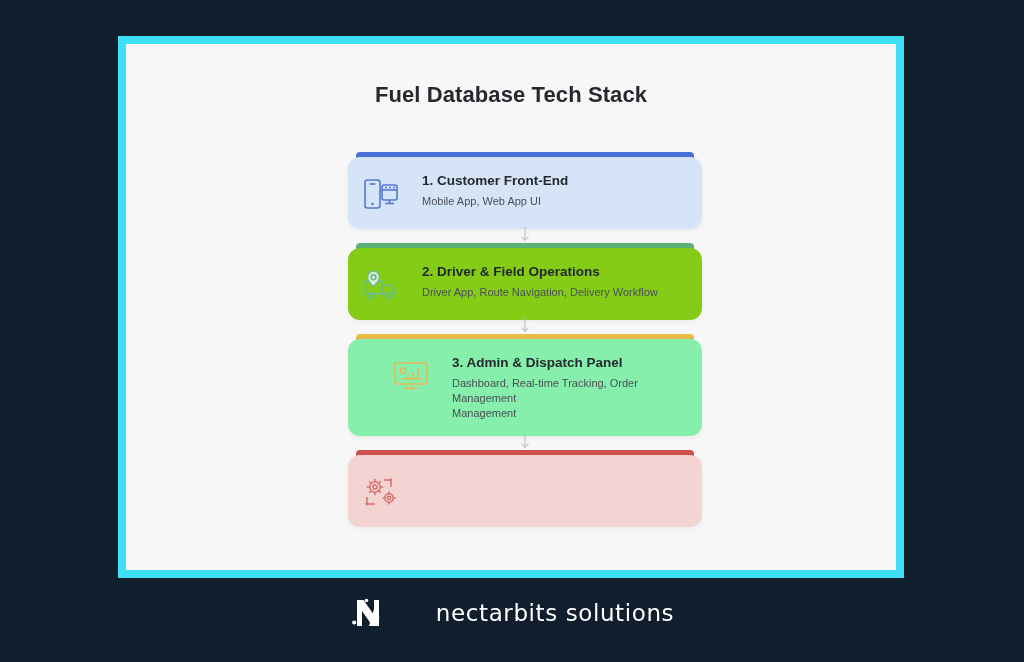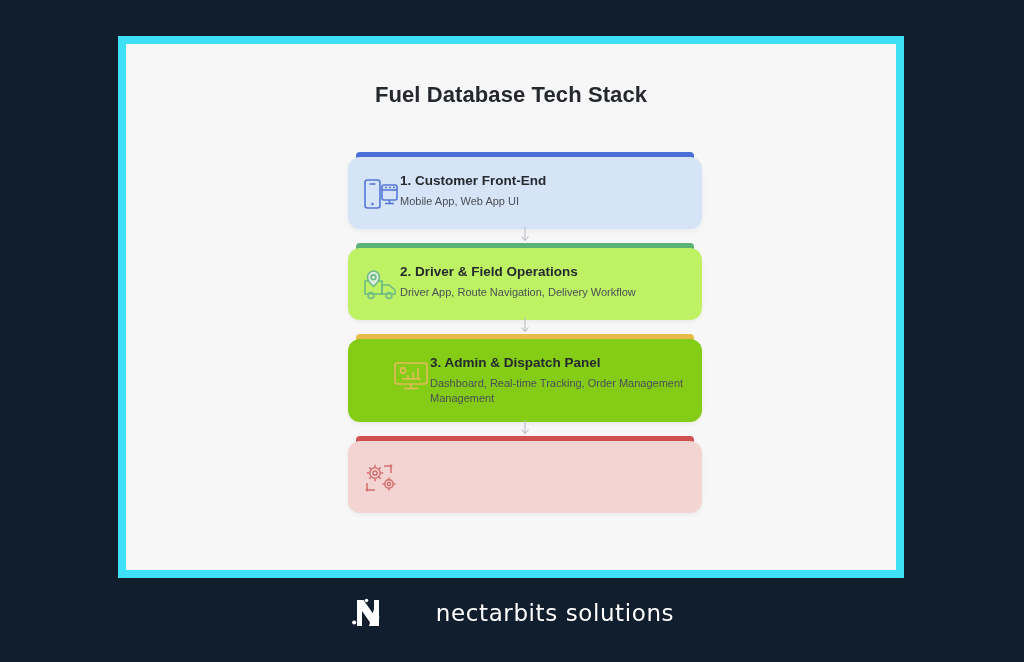--- a/index.html
+++ b/index.html
@@ -66,21 +66,21 @@
     border-radius: 4px 4px 0 0;
     margin: 0 8px;
   }
   .card {
     position: relative;
     margin-top: -2px;
     border-radius: 12px;
     padding: 14px 14px 16px 14px;
     display: flex;
     align-items: flex-start;
-    gap: 0;
+    gap: 22px;
     box-shadow: 0 2px 5px rgba(0,0,0,0.05);
     min-height: 62px;
     box-sizing: border-box;
   }
 
   .card-icon {
     flex: 0 0 auto;
     width: 38px;
     height: 38px;
     display: flex;
@@ -113,23 +113,23 @@
     bottom: -14px;
     width: 14px;
     height: 16px;
     pointer-events: none;
   }
 
   
   .c1 .accent { background: #4b6fd8; }
   .c1 .card    { background: #d6e4f7; }
   .c2 .accent { background: #5cb176; }
-  .c2 .card    { background: #bef264; }
+  .c2 .card    { background: #84cc16; }
   .c3 .accent { background: #e9bc4a; }
-  .c3 .card    { background: #84cc16; padding-left: 44px; }
+  .c3 .card    { background: #86efac; padding-left: 44px; }
   .c4 .accent { background: #d0514f; }
   .c4 .card    { background: #f3d4d3; }
 
   
   #footer {
     position: absolute;
     left: 0;
     top: 596px;
     width: 100%;
     display: flex;

